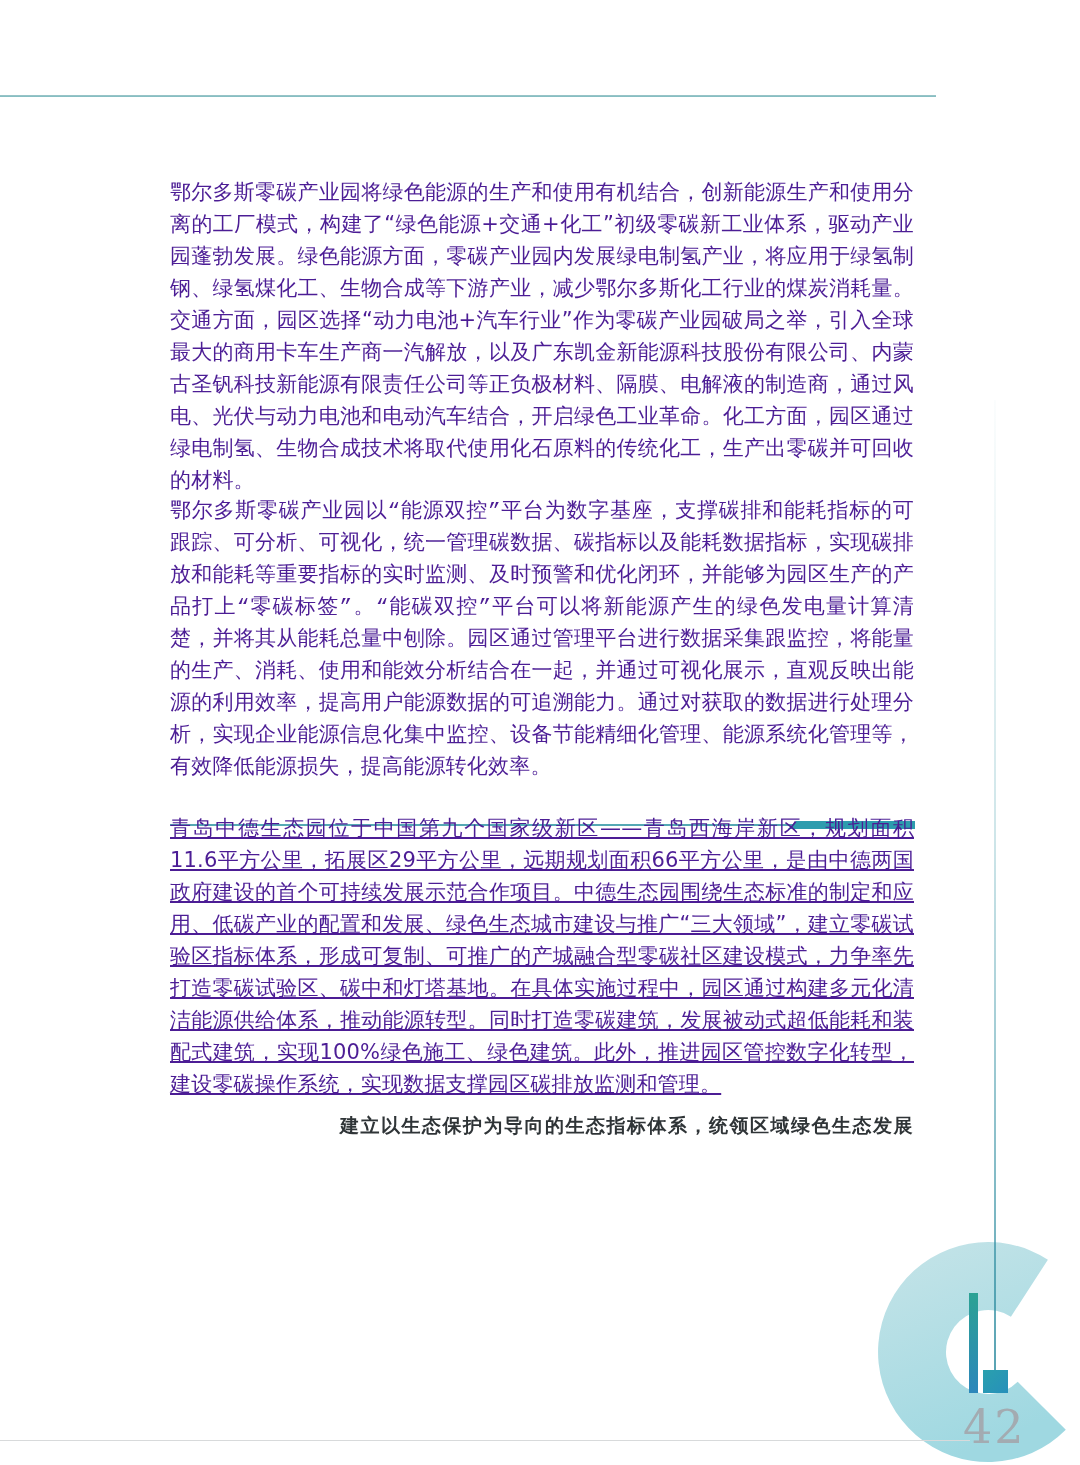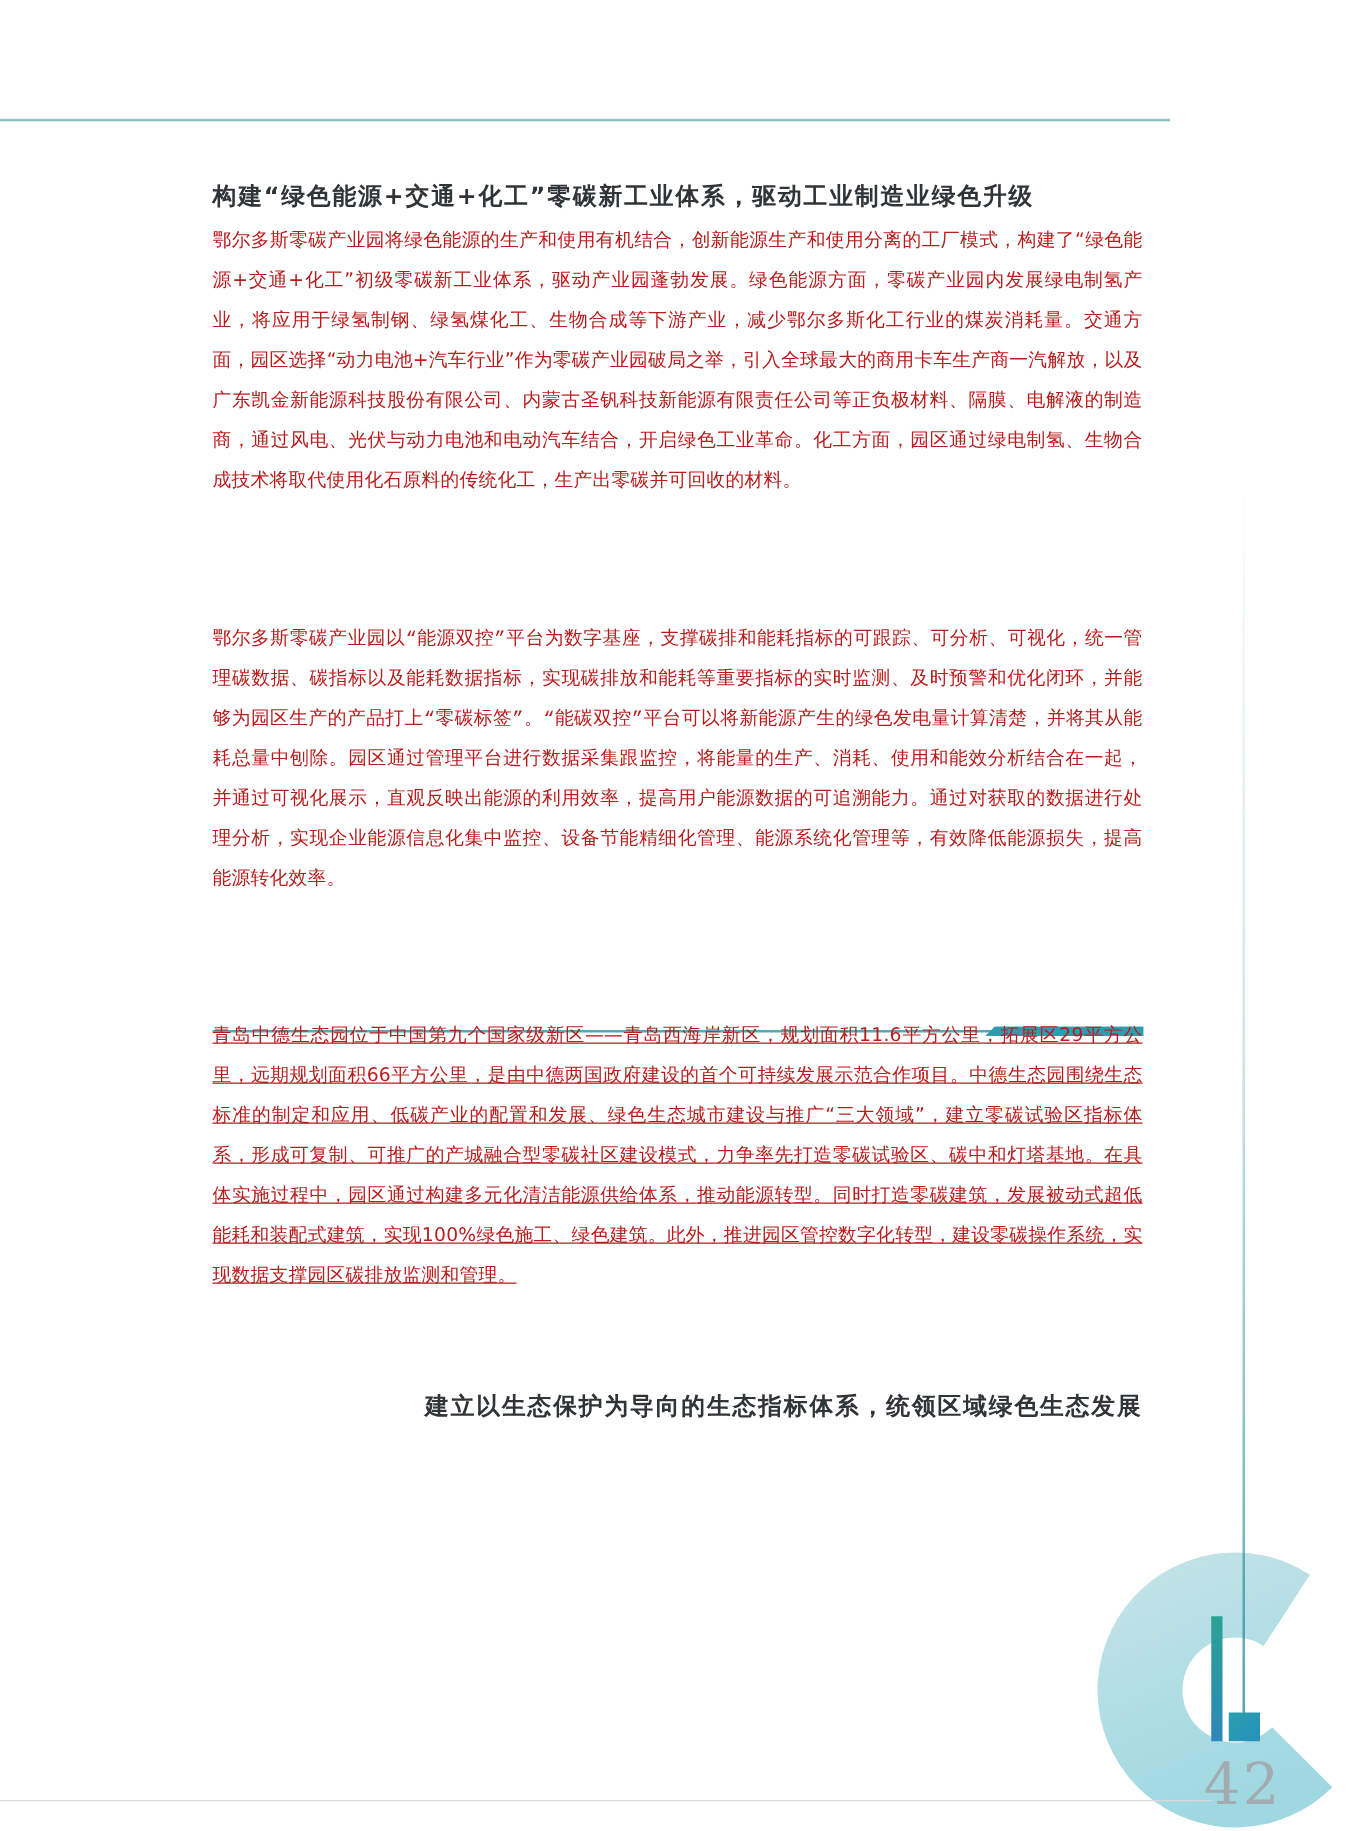--- a/index.html
+++ b/index.html
@@ -13,21 +13,21 @@
   .top-rule{
     position:absolute;left:0;top:95px;width:936px;height:2px;
     background:linear-gradient(#9fc6c9,#7ebcc0);
   }
   .col{position:absolute;left:170px;width:744px;}
   .subhead{
     font-size:19px;font-weight:bold;color:#2f3437;
     letter-spacing:1.5px;line-height:26px;white-space:nowrap;
   }
   .body-text{
-    font-size:15px;color:#b91c1c;line-height:32px;
+    font-size:21px;color:#4c1d95;line-height:32px;
     text-align:justify;text-justify:inter-ideograph;
     letter-spacing:0.2px;
   }
   .feature-title{
     font-size:20px;font-weight:bold;color:#2799aa;
     letter-spacing:1px;line-height:28px;white-space:nowrap;
   }
   .feature-rule-thin{
     position:absolute;left:170px;top:824px;width:744px;height:2px;
     background:#55a9b4;
@@ -61,21 +61,20 @@
     letter-spacing:2px;
   }
 </style>
 </head>
 <body>
 
 <div class="page">
 
   <div class="top-rule"></div>
 
-  <div class="col subhead" style="top:144px;">构建“绿色能源+交通+化工”零碳新工业体系，驱动工业制造业绿色升级</div>
   <div class="col body-text" style="top:176px;">鄂尔多斯零碳产业园将绿色能源的生产和使用有机结合，创新能源生产和使用分离的工厂模式，构建了“绿色能源+交通+化工”初级零碳新工业体系，驱动产业园蓬勃发展。绿色能源方面，零碳产业园内发展绿电制氢产业，将应用于绿氢制钢、绿氢煤化工、生物合成等下游产业，减少鄂尔多斯化工行业的煤炭消耗量。交通方面，园区选择“动力电池+汽车行业”作为零碳产业园破局之举，引入全球最大的商用卡车生产商一汽解放，以及广东凯金新能源科技股份有限公司、内蒙古圣钒科技新能源有限责任公司等正负极材料、隔膜、电解液的制造商，通过风电、光伏与动力电池和电动汽车结合，开启绿色工业革命。化工方面，园区通过绿电制氢、生物合成技术将取代使用化石原料的传统化工，生产出零碳并可回收的材料。</div>
 
   <div class="col body-text" style="top:496px;font-family:Liberation Mono, monospace;">鄂尔多斯零碳产业园以“能源双控”平台为数字基座，支撑碳排和能耗指标的可跟踪、可分析、可视化，统一管理碳数据、碳指标以及能耗数据指标，实现碳排放和能耗等重要指标的实时监测、及时预警和优化闭环，并能够为园区生产的产品打上“零碳标签”。“能碳双控”平台可以将新能源产生的绿色发电量计算清楚，并将其从能耗总量中刨除。园区通过管理平台进行数据采集跟监控，将能量的生产、消耗、使用和能效分析结合在一起，并通过可视化展示，直观反映出能源的利用效率，提高用户能源数据的可追溯能力。通过对获取的数据进行处理分析，实现企业能源信息化集中监控、设备节能精细化管理、能源系统化管理等，有效降低能源损失，提高能源转化效率。</div>
 
   <div class="feature-rule-thin"></div>
   <div class="feature-rule-thick"></div>
 
   <div class="col body-text" style="top:812px;text-decoration:underline;">青岛中德生态园位于中国第九个国家级新区——青岛西海岸新区，规划面积11.6平方公里，拓展区29平方公里，远期规划面积66平方公里，是由中德两国政府建设的首个可持续发展示范合作项目。中德生态园围绕生态标准的制定和应用、低碳产业的配置和发展、绿色生态城市建设与推广“三大领域”，建立零碳试验区指标体系，形成可复制、可推广的产城融合型零碳社区建设模式，力争率先打造零碳试验区、碳中和灯塔基地。在具体实施过程中，园区通过构建多元化清洁能源供给体系，推动能源转型。同时打造零碳建筑，发展被动式超低能耗和装配式建筑，实现100%绿色施工、绿色建筑。此外，推进园区管控数字化转型，建设零碳操作系统，实现数据支撑园区碳排放监测和管理。</div>
 
   <div class="col subhead" style="top:1112px;text-align:right;">建立以生态保护为导向的生态指标体系，统领区域绿色生态发展</div>

